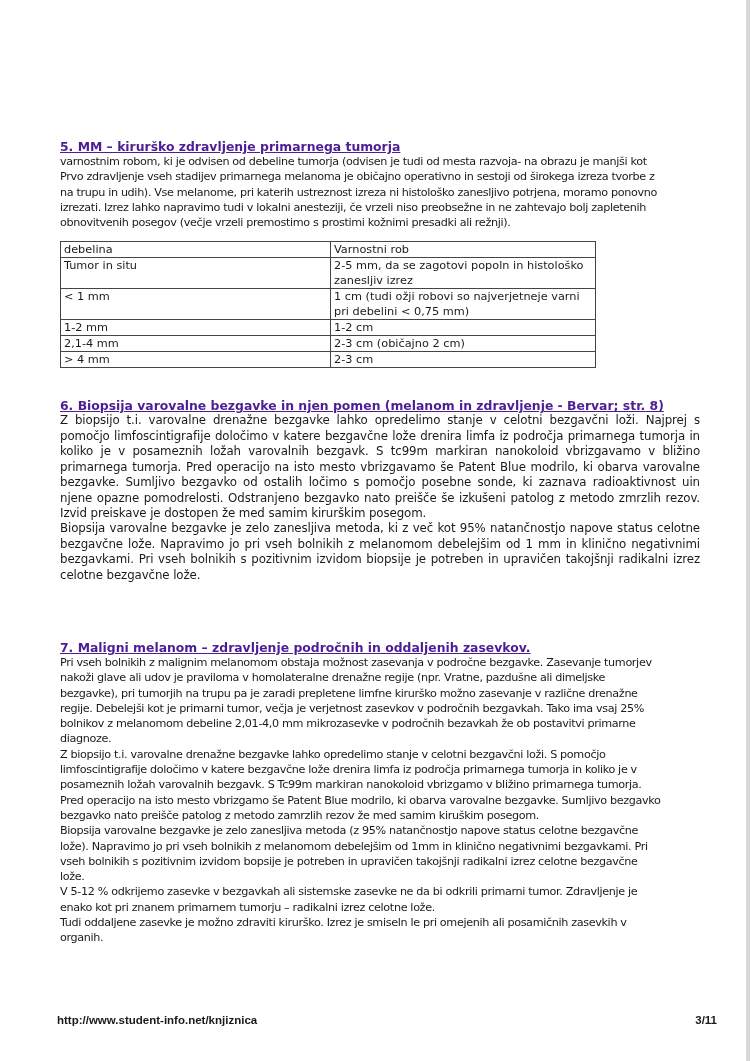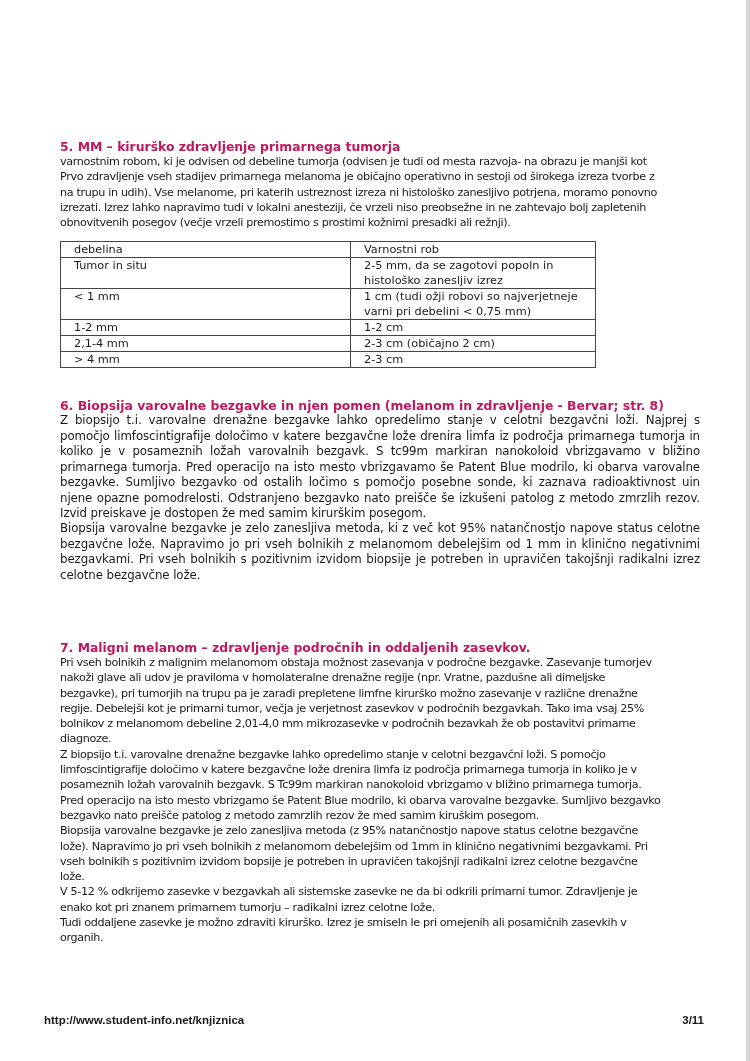--- a/index.html
+++ b/index.html
@@ -4,36 +4,36 @@
   <style>
     html, body { margin: 0; padding: 0; }
     body {
       width: 750px; height: 1061px; background: #ffffff;
       position: relative; overflow: hidden;
       font-family: "DejaVu Sans", sans-serif;
       color: #1a1a1a;
     }
     .edge { position: absolute; right: 0; top: 0; width: 4px; height: 1061px; background: #d8d8d8; }
     .page { position: absolute; left: 60px; top: 139px; width: 640px; }
-    .h { font-weight: bold; font-size: 12.4px; line-height: 15px; margin: 0; color: #be185d; }
+    .h { font-weight: bold; font-size: 12.4px; line-height: 15px; margin: 0; color: #4c1d95; text-decoration: underline; }
     .p { font-size: 11.4px; line-height: 15.4px; margin: 0; }
     .p-cond { font-size: 11.2px; letter-spacing: -0.35px; line-height: 15.3px; }
     .p-just { text-align: justify; font-size: 11.8px; letter-spacing: -0.1px; line-height: 15.4px; }
     table.margin-table {
       border-collapse: collapse; margin: 11px 0 0 0; width: 536px;
       font-size: 11.3px; line-height: 15px;
     }
     table.margin-table td {
-      border: 1px solid #444; padding: 0 13px; vertical-align: top;
+      border: 1px solid #444; padding: 0 3px; vertical-align: top;
     }
     table.margin-table td.c1 { width: 263px; }
     .section6 { margin-top: 30px; }
     .section7 { margin-top: 57px; }
     .footer {
-      position: absolute; top: 1014px; left: 44px; width: 660px;
+      position: absolute; top: 1014px; left: 57px; width: 660px;
       font-family: "Liberation Sans", sans-serif; font-weight: bold; font-size: 11.5px;
       display: flex; justify-content: space-between;
     }
   </style>
 </head>
 <body>
 
 <div class="edge"></div>
 
 <div class="page">

